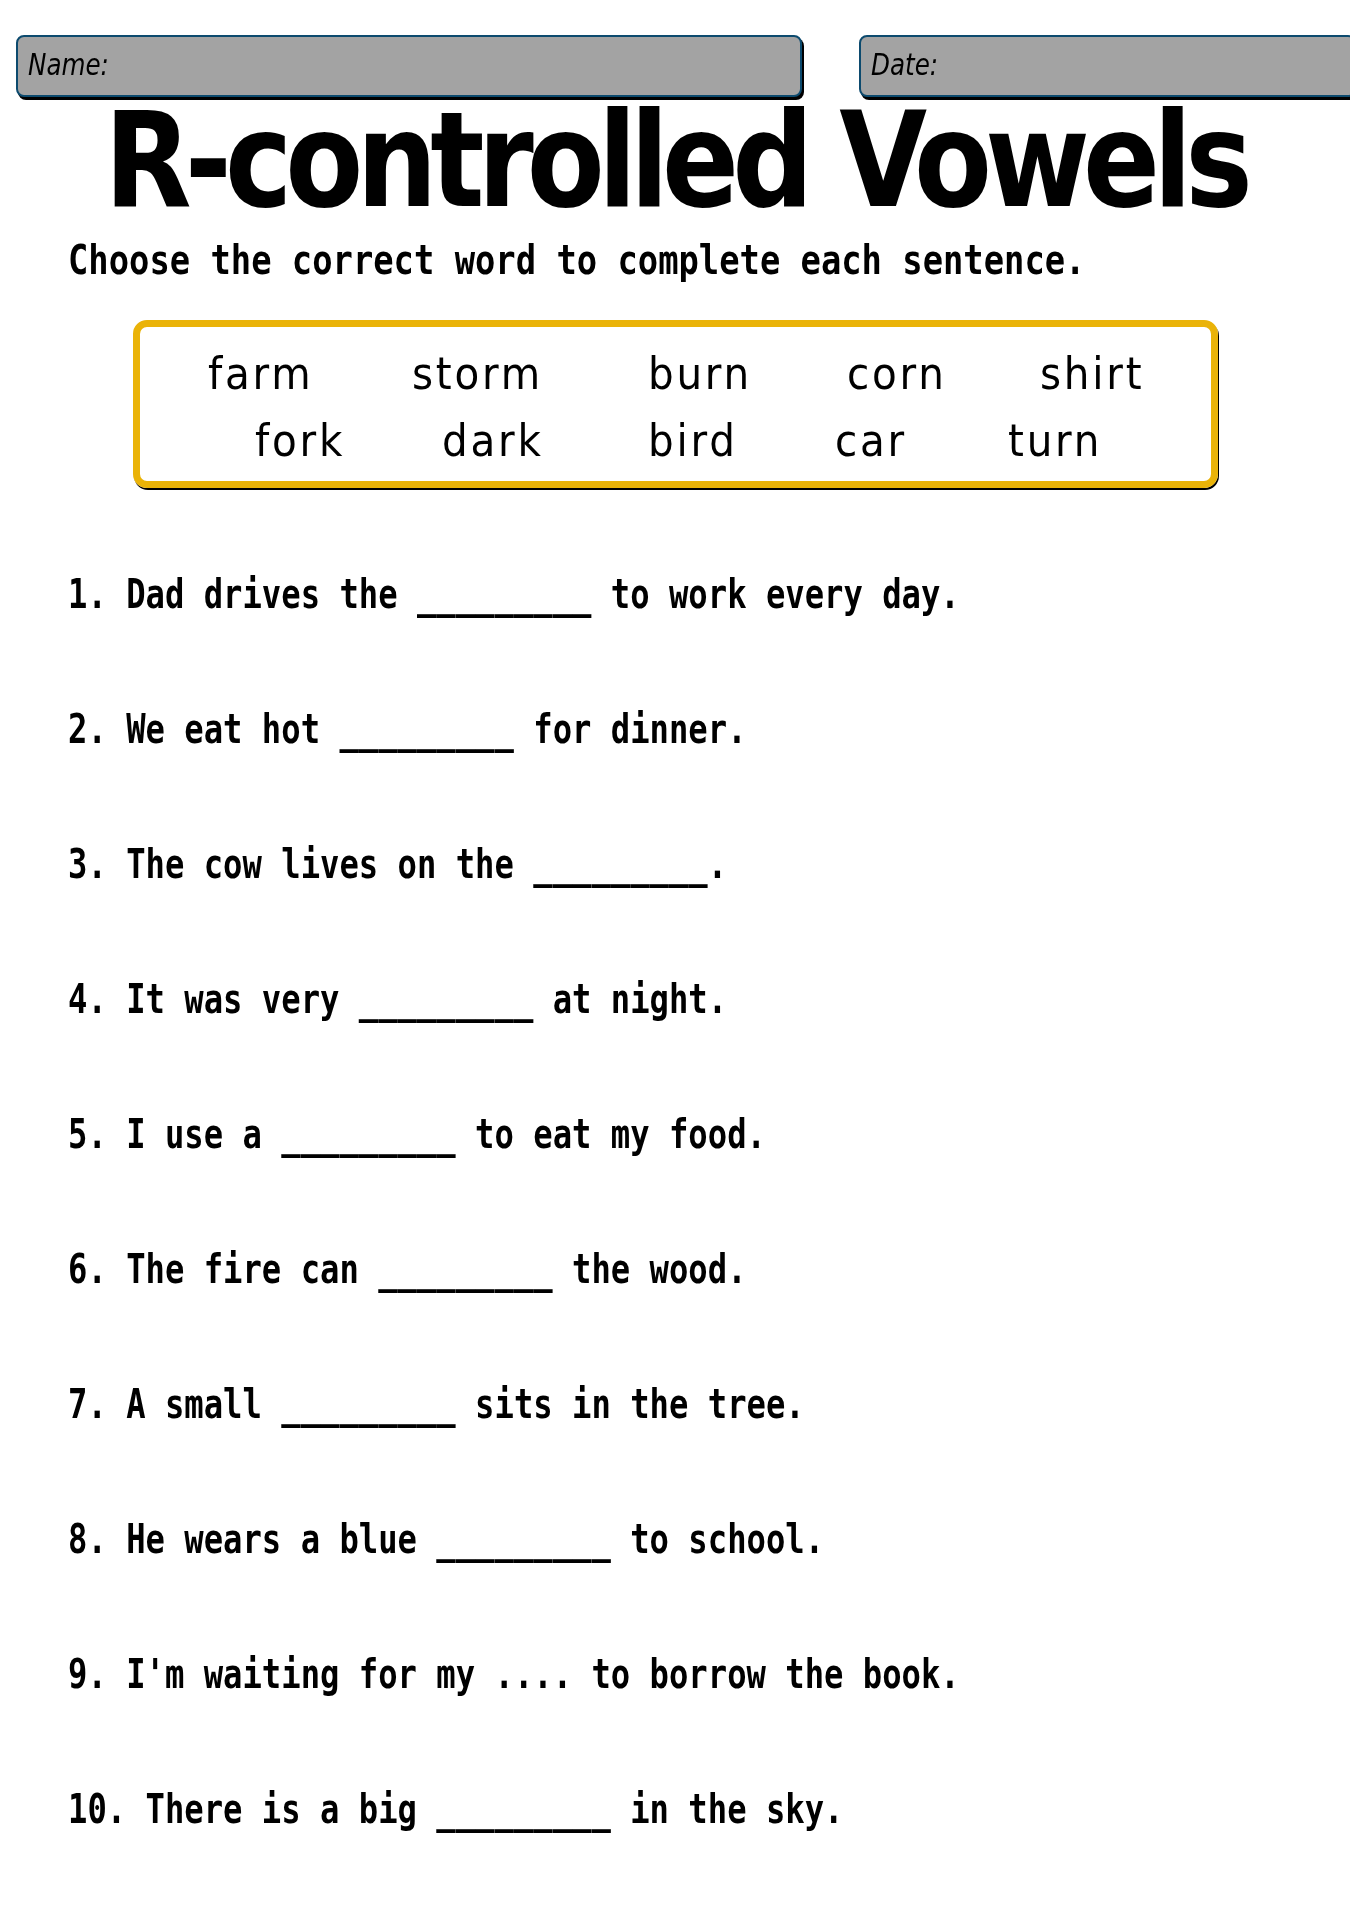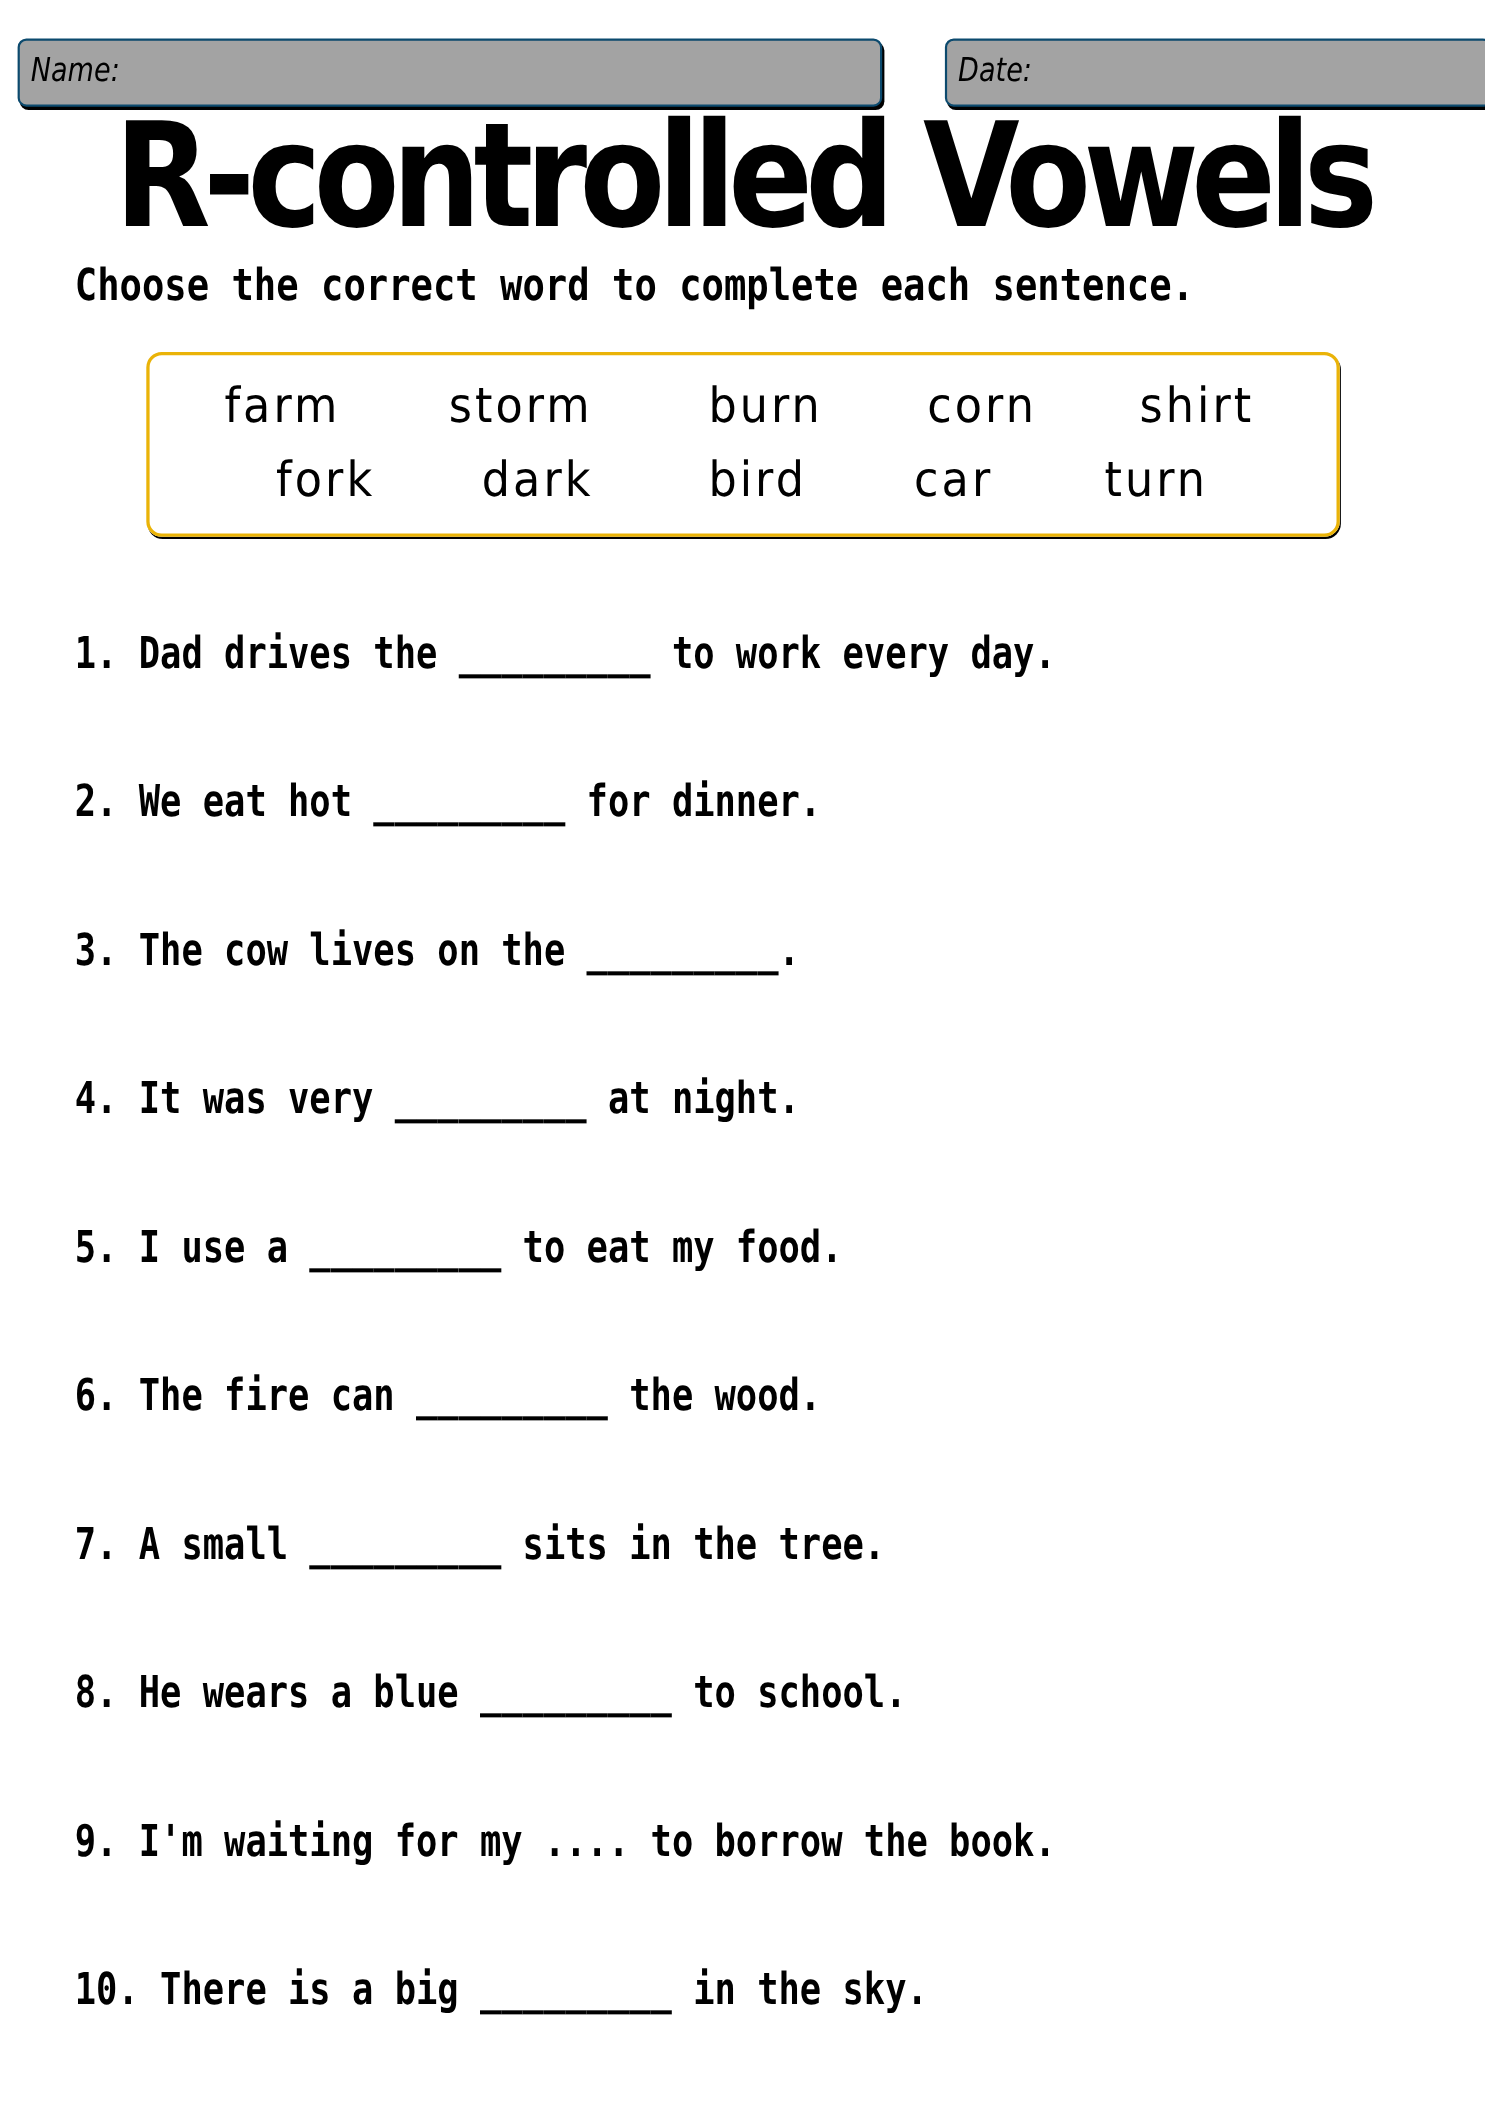--- a/index.html
+++ b/index.html
@@ -66,21 +66,21 @@
       transform: scaleX(0.845);
       transform-origin: left center;
       white-space: nowrap;
     }
     .word-bank {
       position: absolute;
       left: 133px;
       top: 320px;
       width: 1085px;
       height: 168px;
-      border: 3px solid #eab308;
+      border: 7px solid #eab308;
       border-radius: 14px;
       box-sizing: border-box;
       box-shadow: 1px 2px 0 #000000;
     }
     .bank-word {
       position: absolute;
       font-family: "DejaVu Sans", sans-serif;
       font-weight: normal;
       font-size: 44px;
       line-height: 50px;

